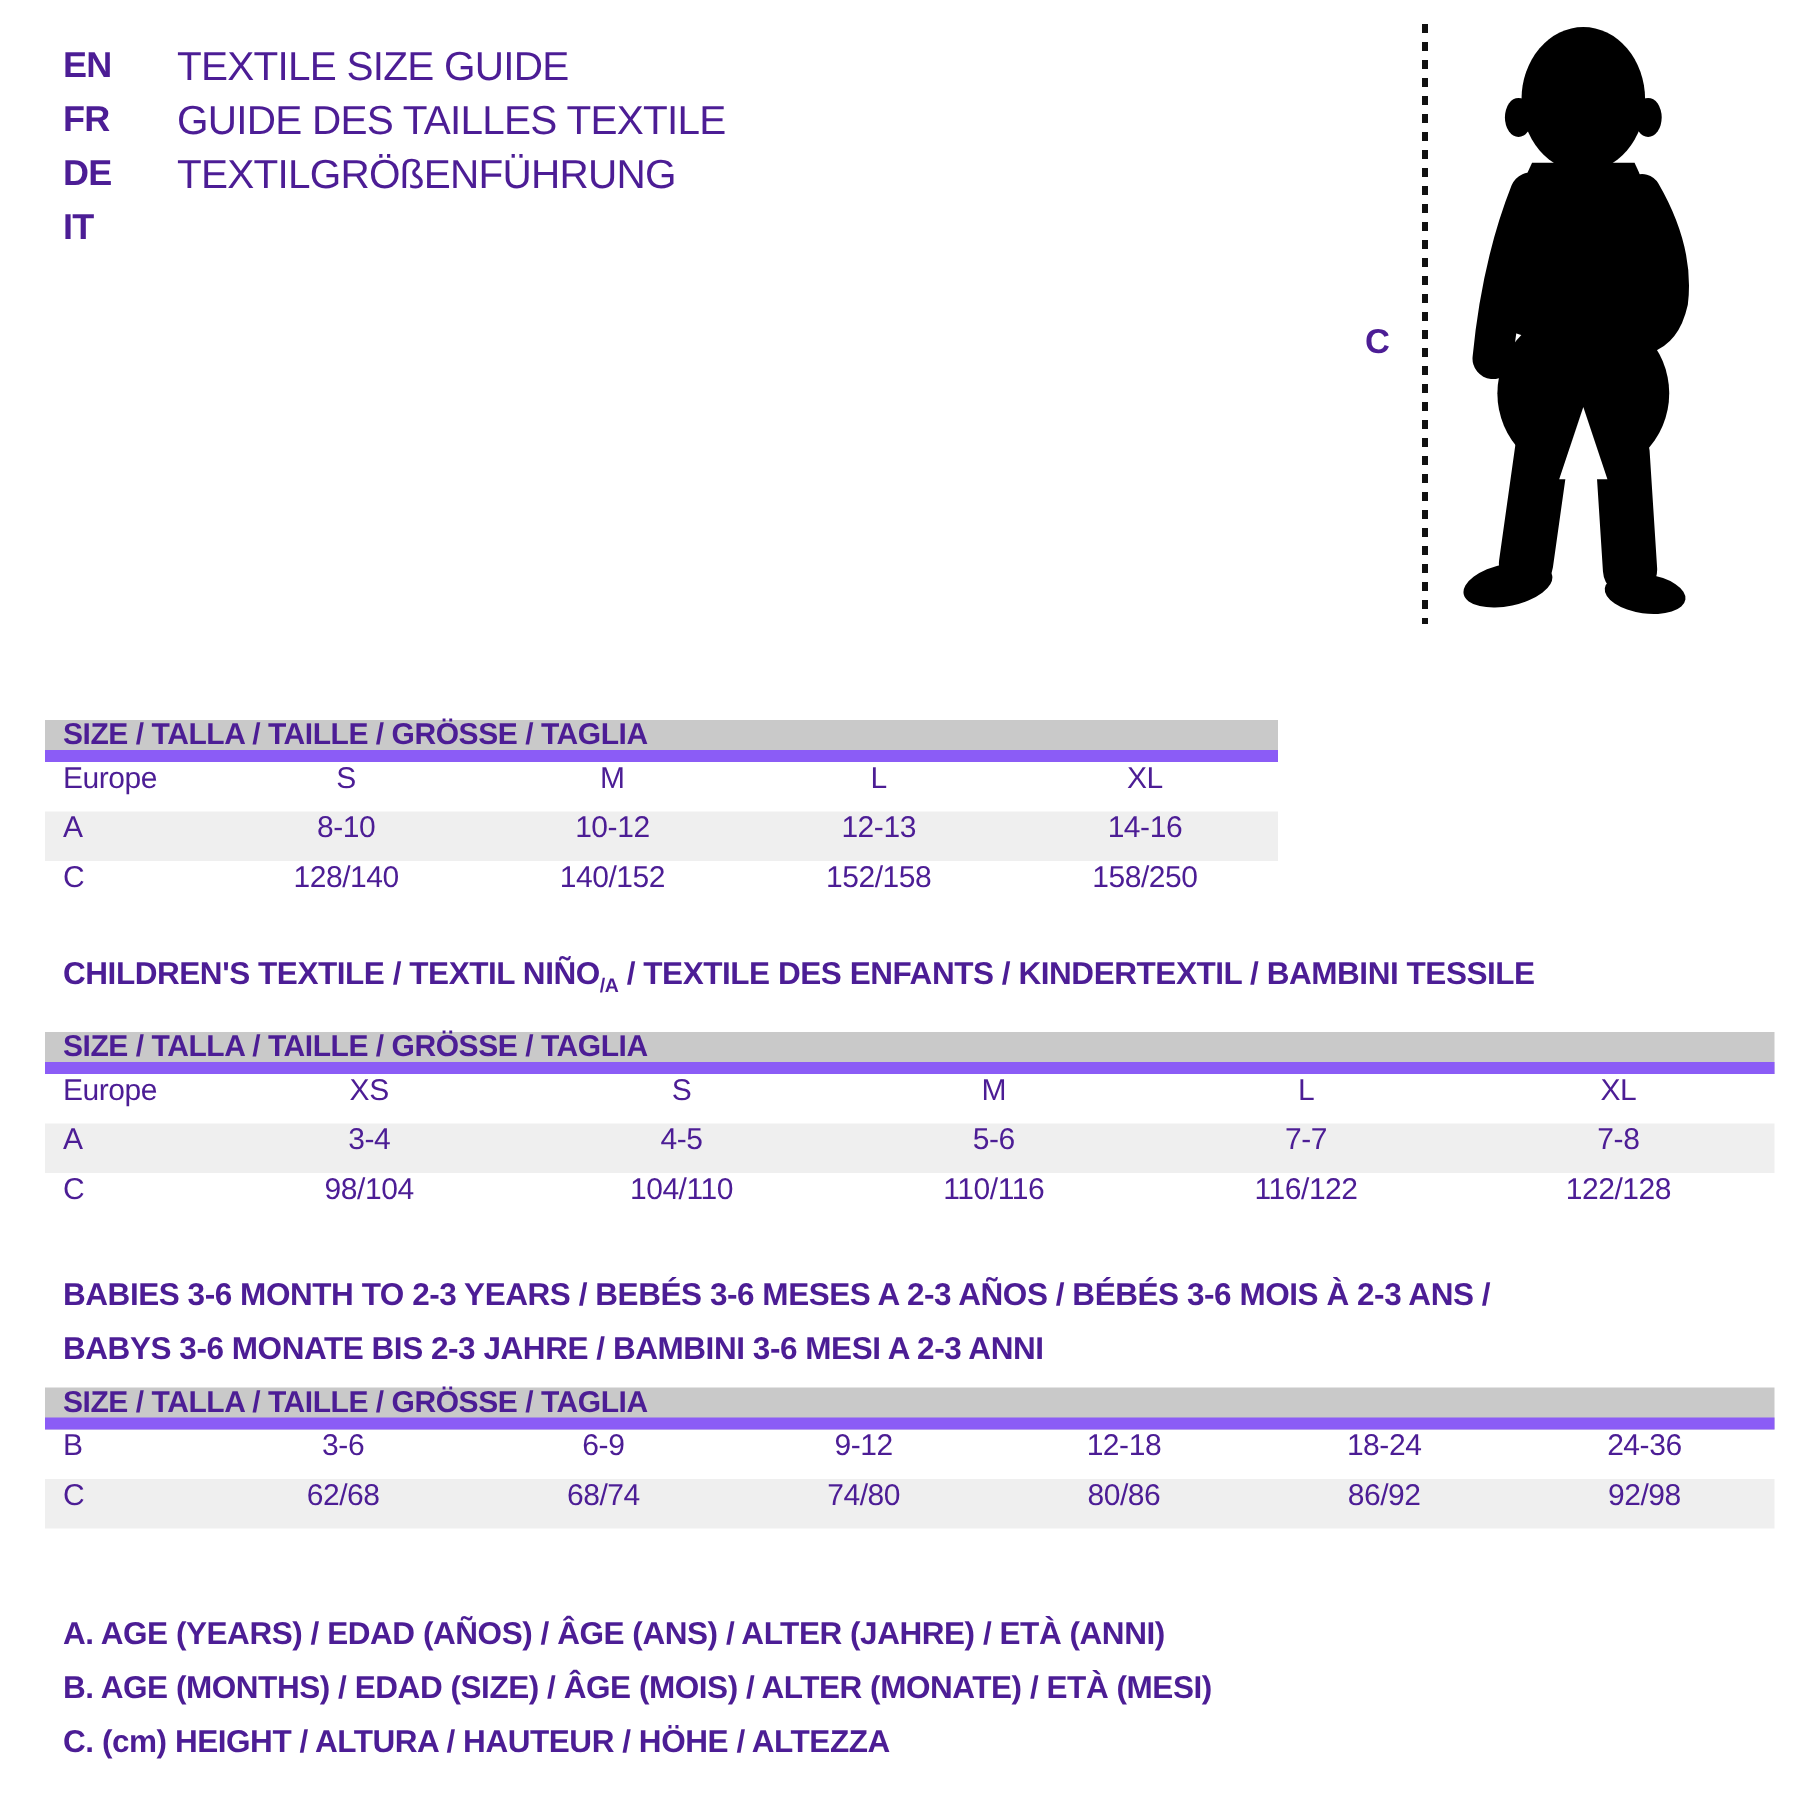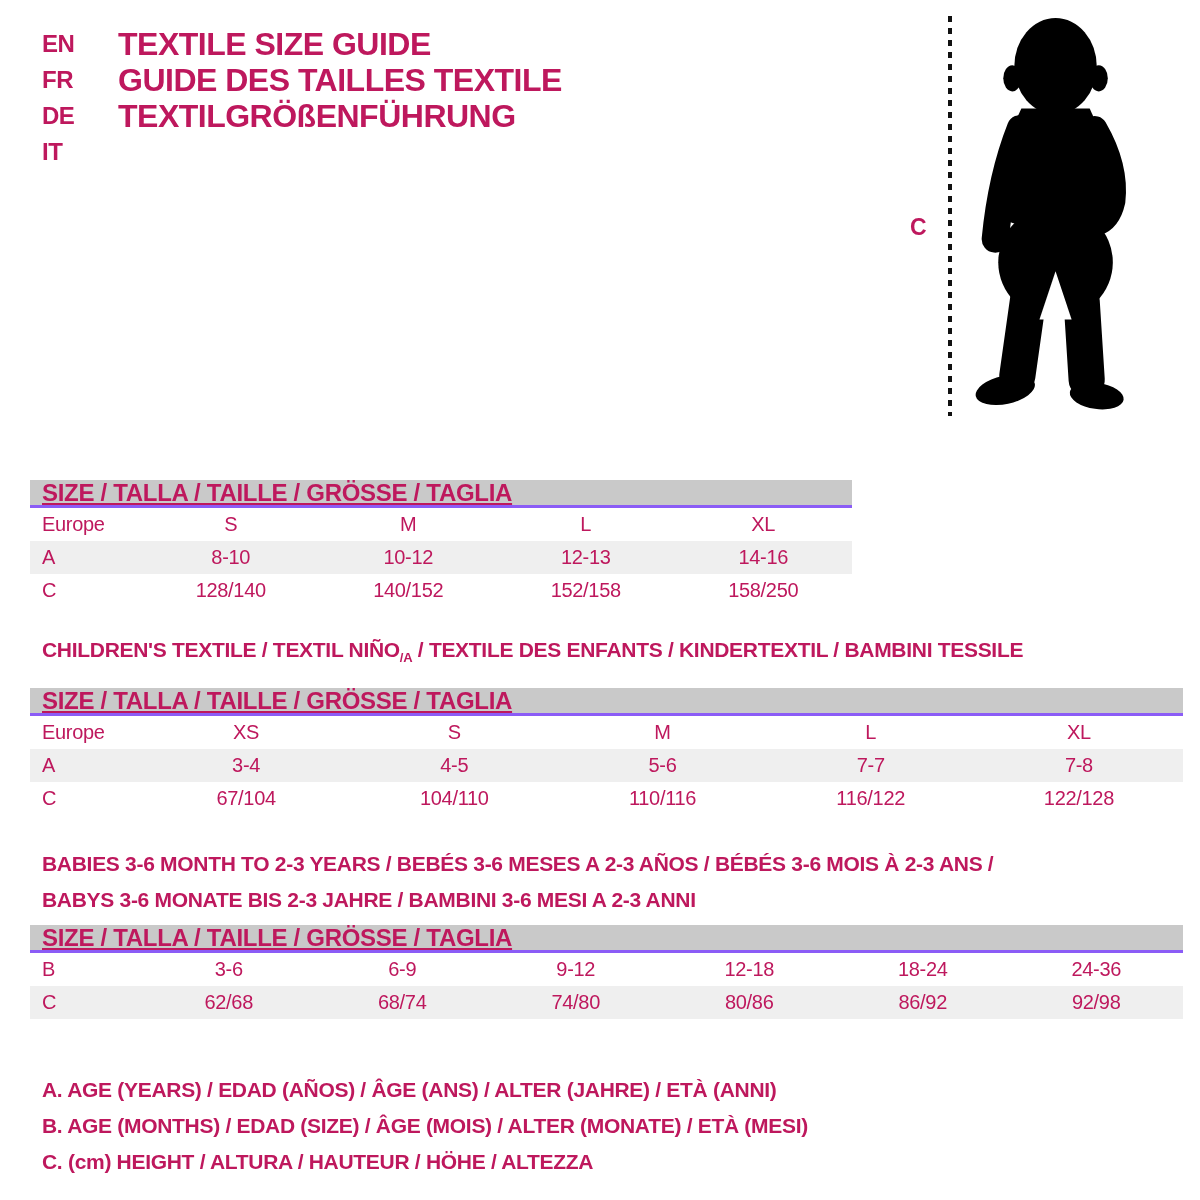--- a/index.html
+++ b/index.html
@@ -1,49 +1,49 @@
 <!DOCTYPE html>
 <html><head>
 <meta charset="utf-8">
 <style>
   html,body{margin:0;padding:0;background:#ffffff;}
   .page{
     position:relative;width:1200px;height:1200px;background:#ffffff;
-    font-family:"Liberation Sans",sans-serif;color:#be185d;overflow:hidden;
+    font-family:"Liberation Sans",sans-serif;color:#4c1d95;overflow:hidden;
   }
   
   .lang-block{position:absolute;left:42px;top:26px;}
   .lang-row{display:flex;height:36px;align-items:center;}
   .lang-code{width:76px;font-weight:700;font-size:24px;letter-spacing:-0.5px;}
-  .lang-title{font-weight:700;font-size:32px;letter-spacing:-0.5px;white-space:nowrap;}
+  .lang-title{font-weight:400;font-size:27px;letter-spacing:-0.5px;white-space:nowrap;}
 
   
   .measure-line{
     position:absolute;left:948px;top:16px;width:4px;height:400px;
     background:repeating-linear-gradient(to bottom,#111 0 6px,transparent 6px 12px);
   }
   .measure-label{position:absolute;left:910px;top:214px;font-weight:700;font-size:23px;}
   .silhouette{position:absolute;left:962px;top:14px;}
 
   
   .sec-heading{
     position:absolute;left:42px;font-weight:700;font-size:21px;
     letter-spacing:-0.3px;white-space:nowrap;line-height:24px;
   }
   .sec-heading .subA{font-size:0.62em;vertical-align:sub;}
   .two-line{line-height:36px;}
 
   
   .table{position:absolute;left:30px;}
   .t-band{
-    box-sizing:border-box;height:28px;background:#c9c9c9;border-bottom:3px solid #8b5cf6;
+    box-sizing:border-box;height:28px;background:#c9c9c9;border-bottom:8px solid #8b5cf6;
     display:flex;align-items:center;padding-left:12px;
-    font-size:24px;font-weight:700;letter-spacing:-0.3px;text-decoration:underline;
-  }
-  .t-row{display:flex;height:33px;align-items:center;font-size:20px;letter-spacing:-0.3px;}
+    font-size:20px;font-weight:700;letter-spacing:-0.3px;
+  }
+  .t-row{display:flex;height:33px;align-items:flex-start;font-size:20px;letter-spacing:-0.3px;}
   .t-row.shade{background:#efefef;}
   .t-label{width:112px;padding-left:12px;box-sizing:border-box;}
   .t-cell{flex:1;text-align:center;}
 
   .w-junior{width:822px;}
   .w-wide{width:1153px;}
   .pos-junior-heading{top:433px;}
   .pos-junior-table{top:480px;}
   .pos-children-heading{top:638px;}
   .pos-children-table{top:688px;}
@@ -147,21 +147,21 @@
     <div class="t-row shade">
       <span class="t-label">A</span>
       <span class="t-cell">3-4</span>
       <span class="t-cell">4-5</span>
       <span class="t-cell">5-6</span>
       <span class="t-cell">7-7</span>
       <span class="t-cell">7-8</span>
     </div>
     <div class="t-row">
       <span class="t-label">C</span>
-      <span class="t-cell">67/104</span>
+      <span class="t-cell">98/104</span>
       <span class="t-cell">104/110</span>
       <span class="t-cell">110/116</span>
       <span class="t-cell">116/122</span>
       <span class="t-cell">122/128</span>
     </div>
   </div>
 
   <div class="sec-heading two-line pos-babies-heading">
     <div>BABIES 3-6 MONTH TO 2-3 YEARS / BEBÉS 3-6 MESES A 2-3 AÑOS / BÉBÉS 3-6 MOIS À 2-3 ANS /</div>
     <div>BABYS 3-6 MONATE BIS 2-3 JAHRE / BAMBINI 3-6 MESI A 2-3 ANNI</div>

